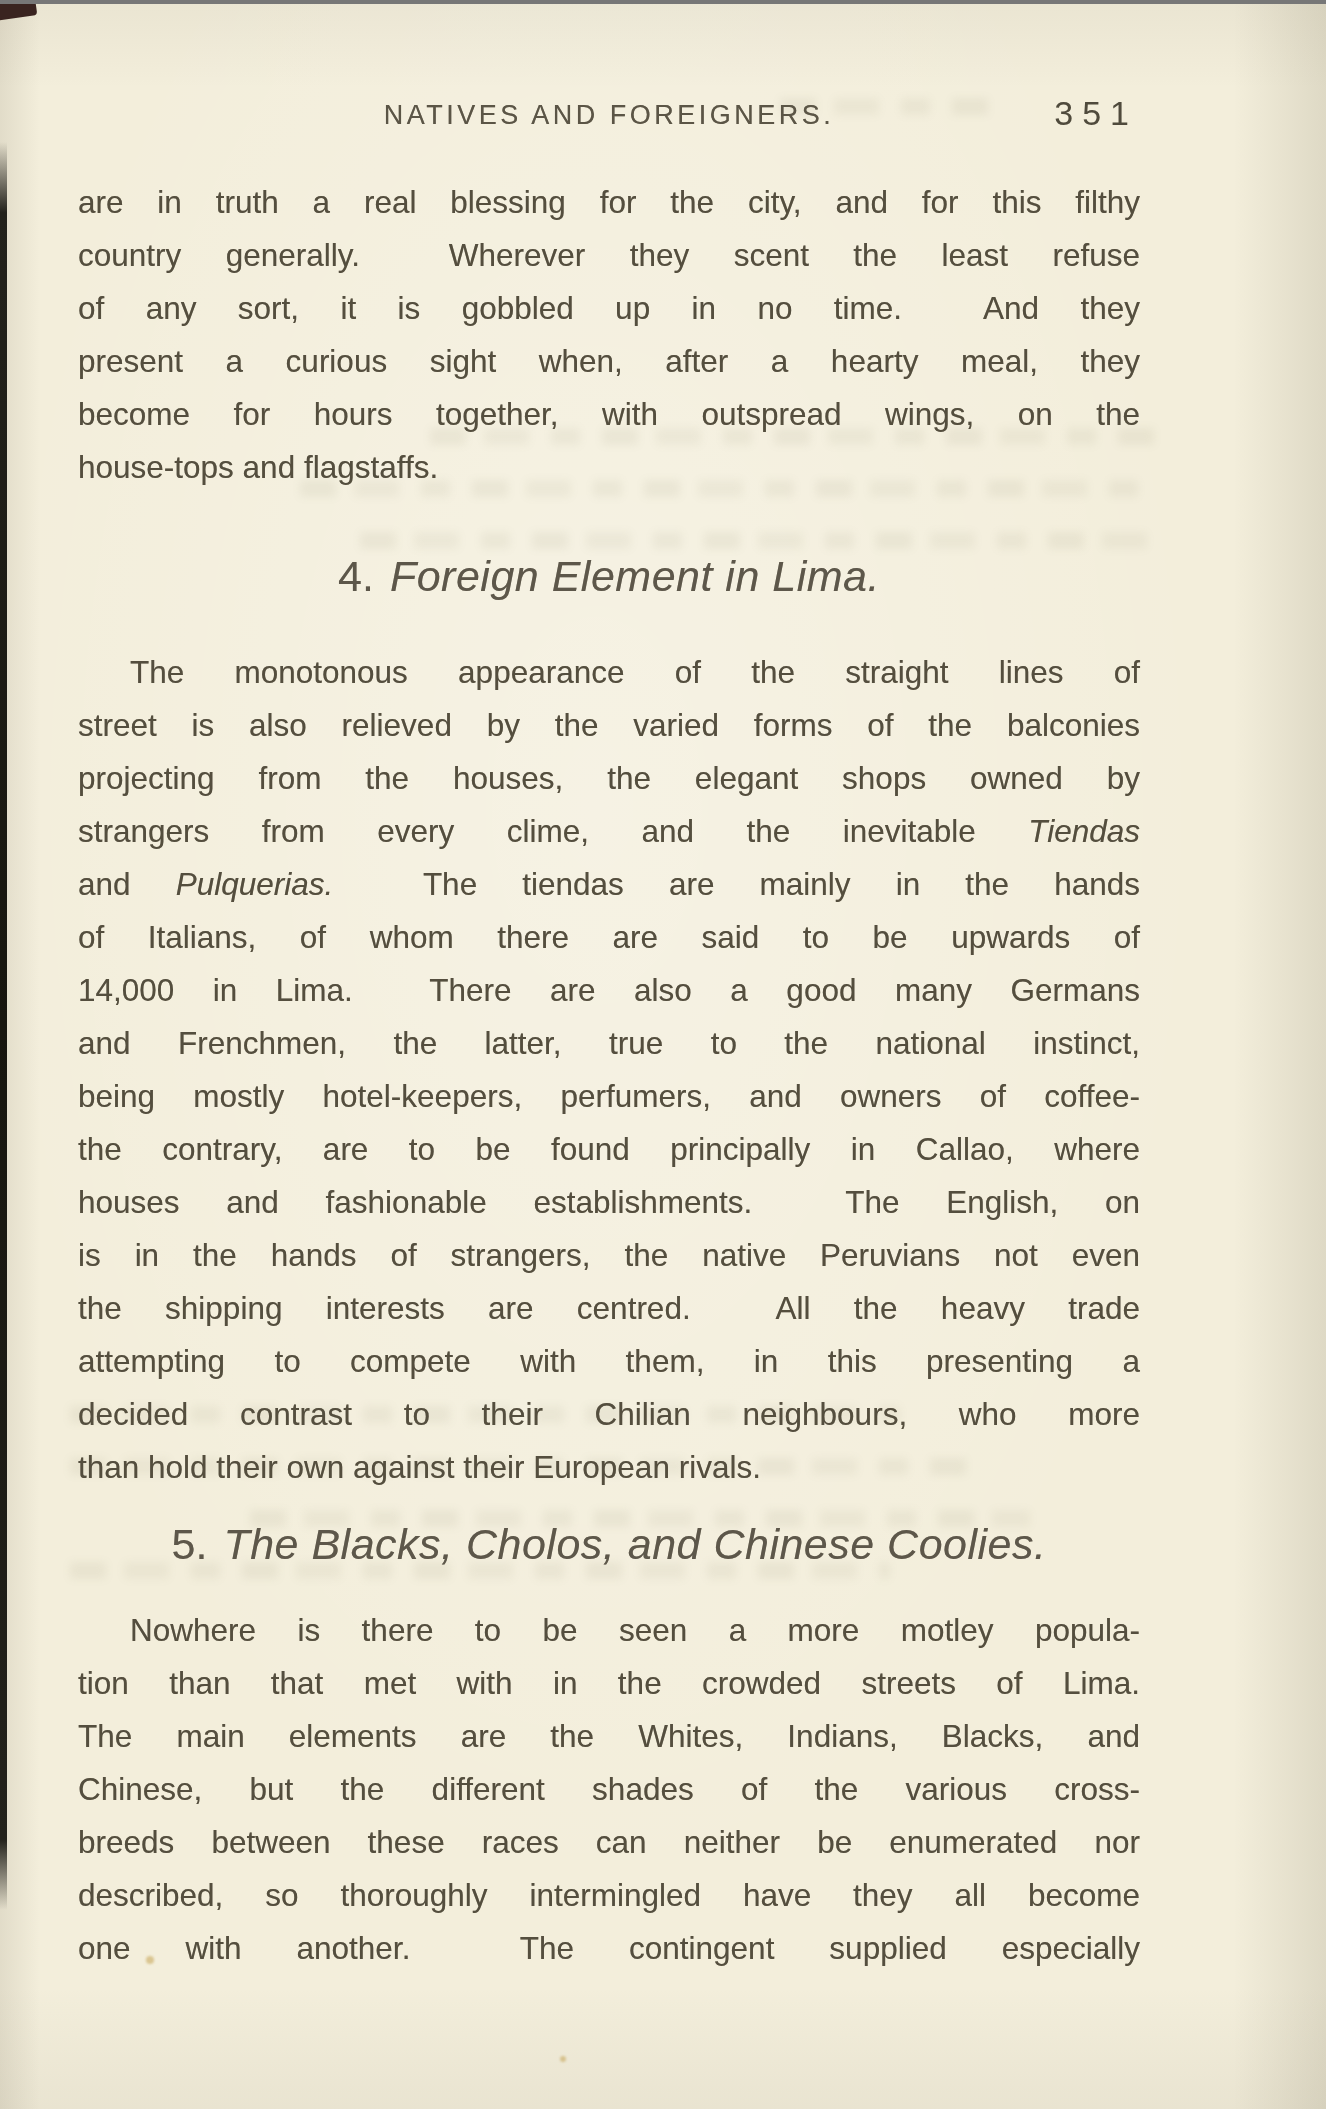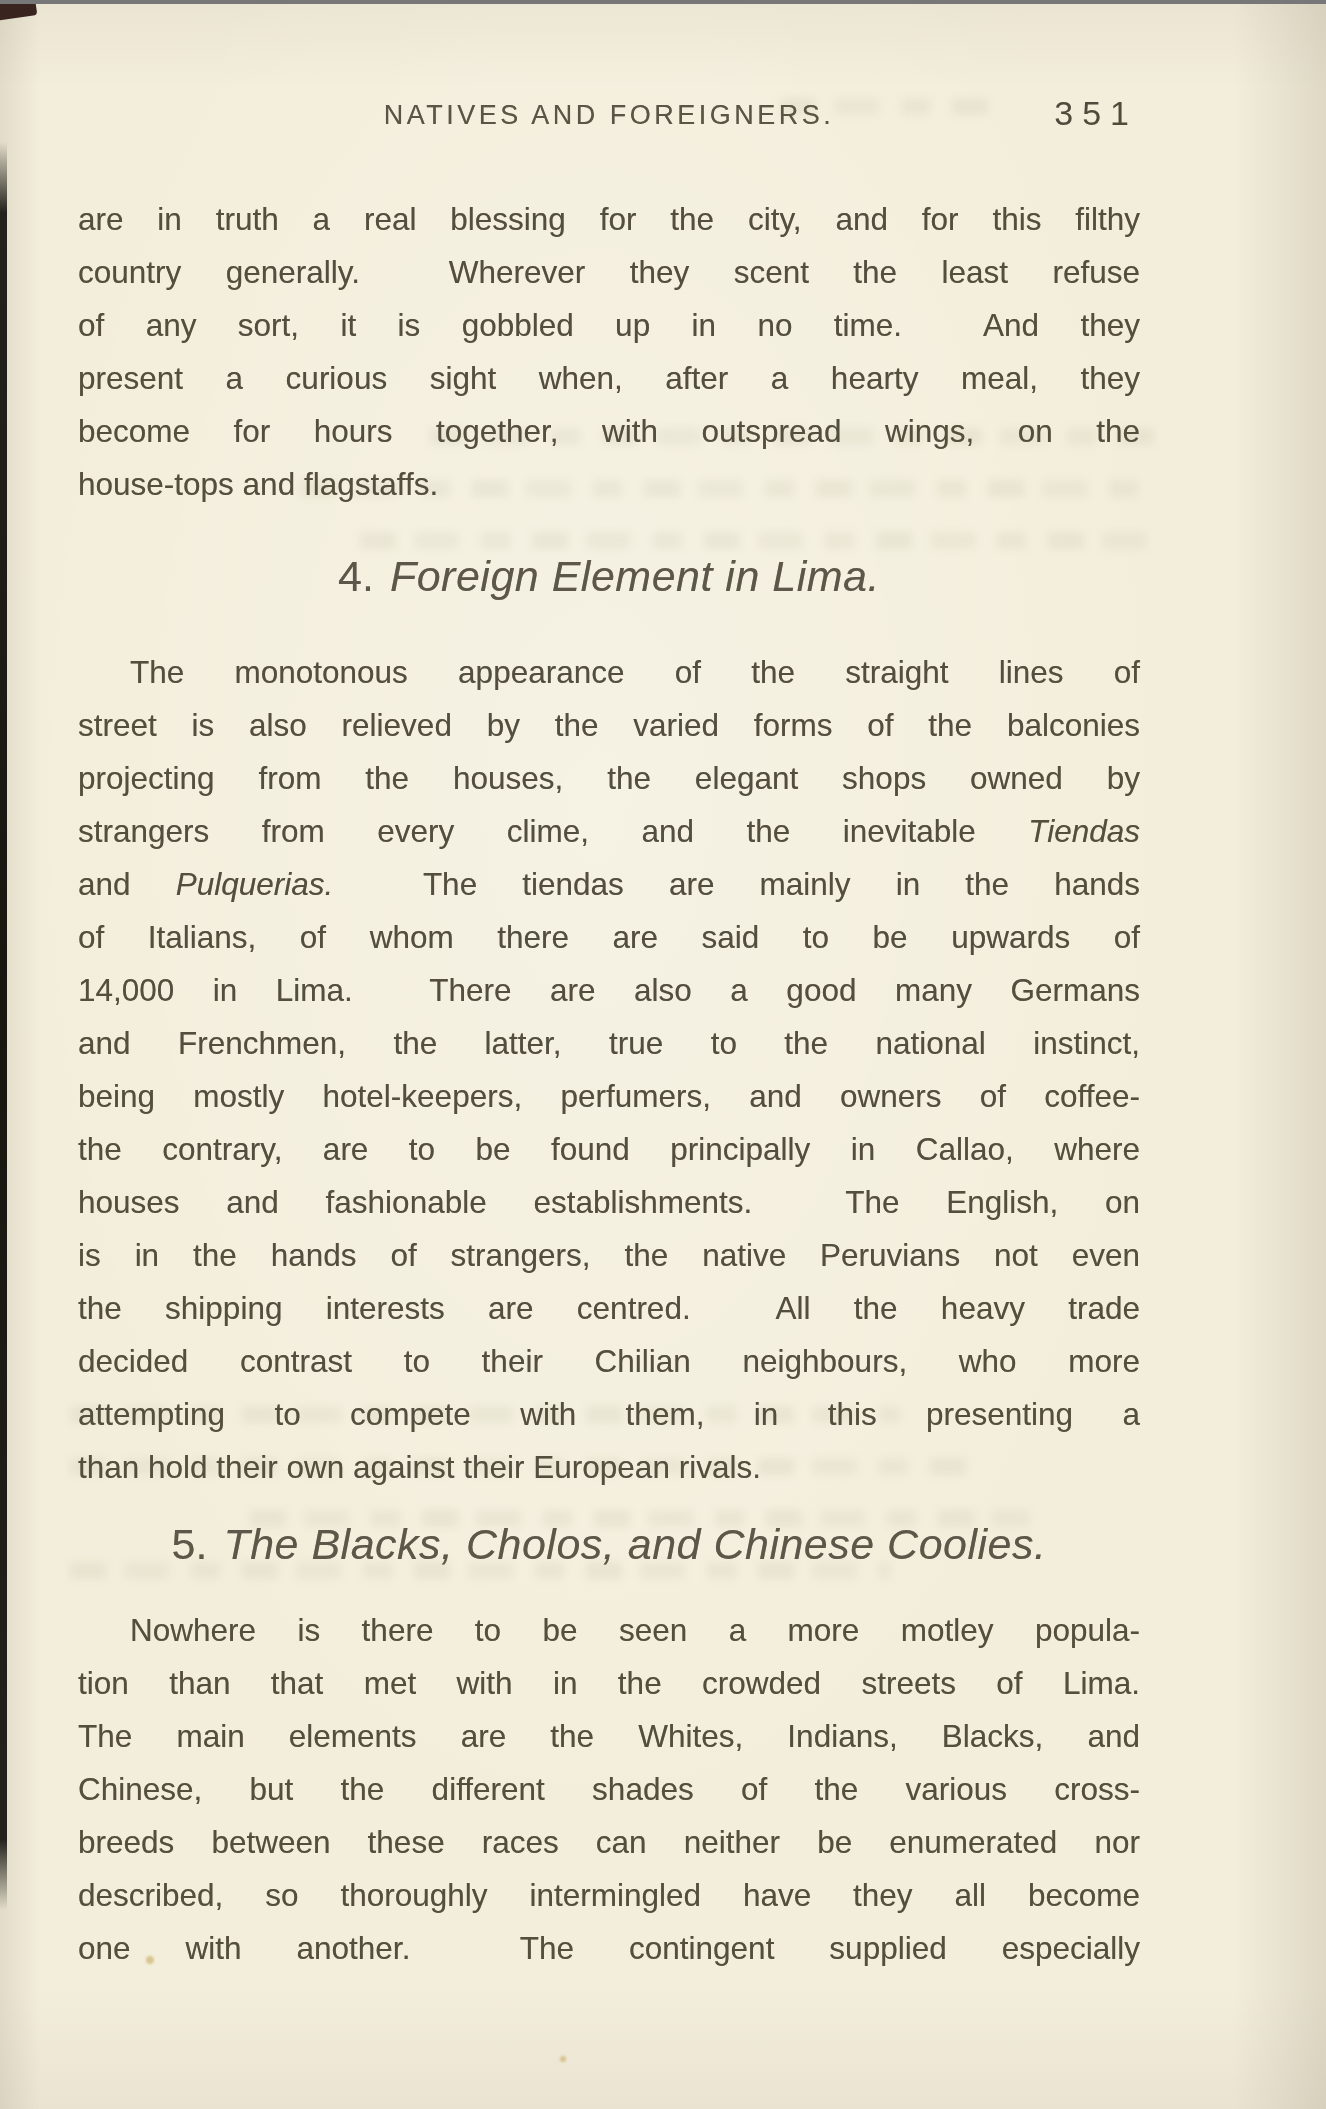--- a/index.html
+++ b/index.html
@@ -60,21 +60,21 @@
   .italic{font-style:italic;}
 
   .heading{
     position:absolute;left:78px;width:1062px;height:53px;line-height:53px;
     text-align:center;font-size:43px;color:#5d574a;
     text-shadow:0 0 0.6px rgba(93,87,74,0.45);
   }
   .h-num{font-style:normal;margin-right:16px;}
   .h-title{font-style:italic;letter-spacing:0.5px;}
 
-  .p1{top:189px;}
+  .p1{top:172px;}
   .h4{top:546px;}
   .p2{top:642px;}
   .h5{top:1514px;}
   .p3{top:1600px;}
 </style>
 </head>
 <body>
 
 <div class="page">
 
@@ -117,22 +117,22 @@
       <div class="text-line"><span>strangers from every clime, and the inevitable </span><span class="italic">Tiendas</span></div>
       <div class="text-line"><span>and </span><span class="italic">Pulquerias.</span><span>&nbsp; The tiendas are mainly in the hands</span></div>
       <div class="text-line"><span>of Italians, of whom there are said to be upwards of</span></div>
       <div class="text-line"><span>14,000 in Lima.&nbsp; There are also a good many Germans</span></div>
       <div class="text-line"><span>and Frenchmen, the latter, true to the national instinct,</span></div>
       <div class="text-line"><span>being mostly hotel-keepers, perfumers, and owners of coffee-</span></div>
       <div class="text-line"><span>the contrary, are to be found principally in Callao, where</span></div>
       <div class="text-line"><span>houses and fashionable establishments.&nbsp; The English, on</span></div>
       <div class="text-line"><span>is in the hands of strangers, the native Peruvians not even</span></div>
       <div class="text-line"><span>the shipping interests are centred.&nbsp; All the heavy trade</span></div>
+      <div class="text-line"><span>attempting to compete with them, in this presenting a</span></div>
       <div class="text-line"><span>decided contrast to their Chilian neighbours, who more</span></div>
-      <div class="text-line"><span>attempting to compete with them, in this presenting a</span></div>
       <div class="text-line no-justify"><span>than hold their own against their European rivals.</span></div>
     </section>
 
   <div class="heading h5">
     <span class="h-num">5.</span><span class="h-title">The Blacks, Cholos, and Chinese Coolies.</span>
   </div>
 
   <section class="para p3">
       <div class="text-line indented"><span>Nowhere is there to be seen a more motley popula-</span></div>
       <div class="text-line"><span>tion than that met with in the crowded streets of Lima.</span></div>

